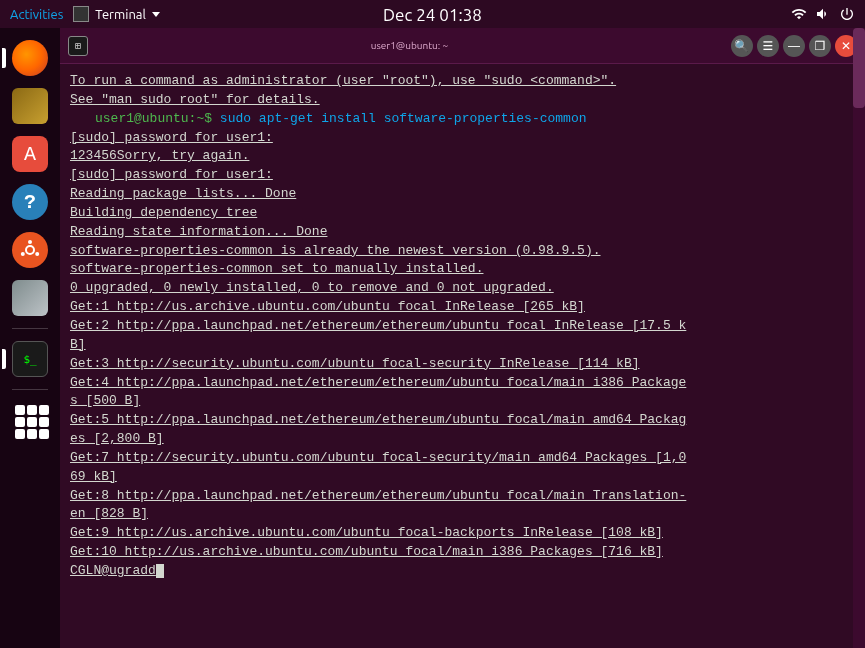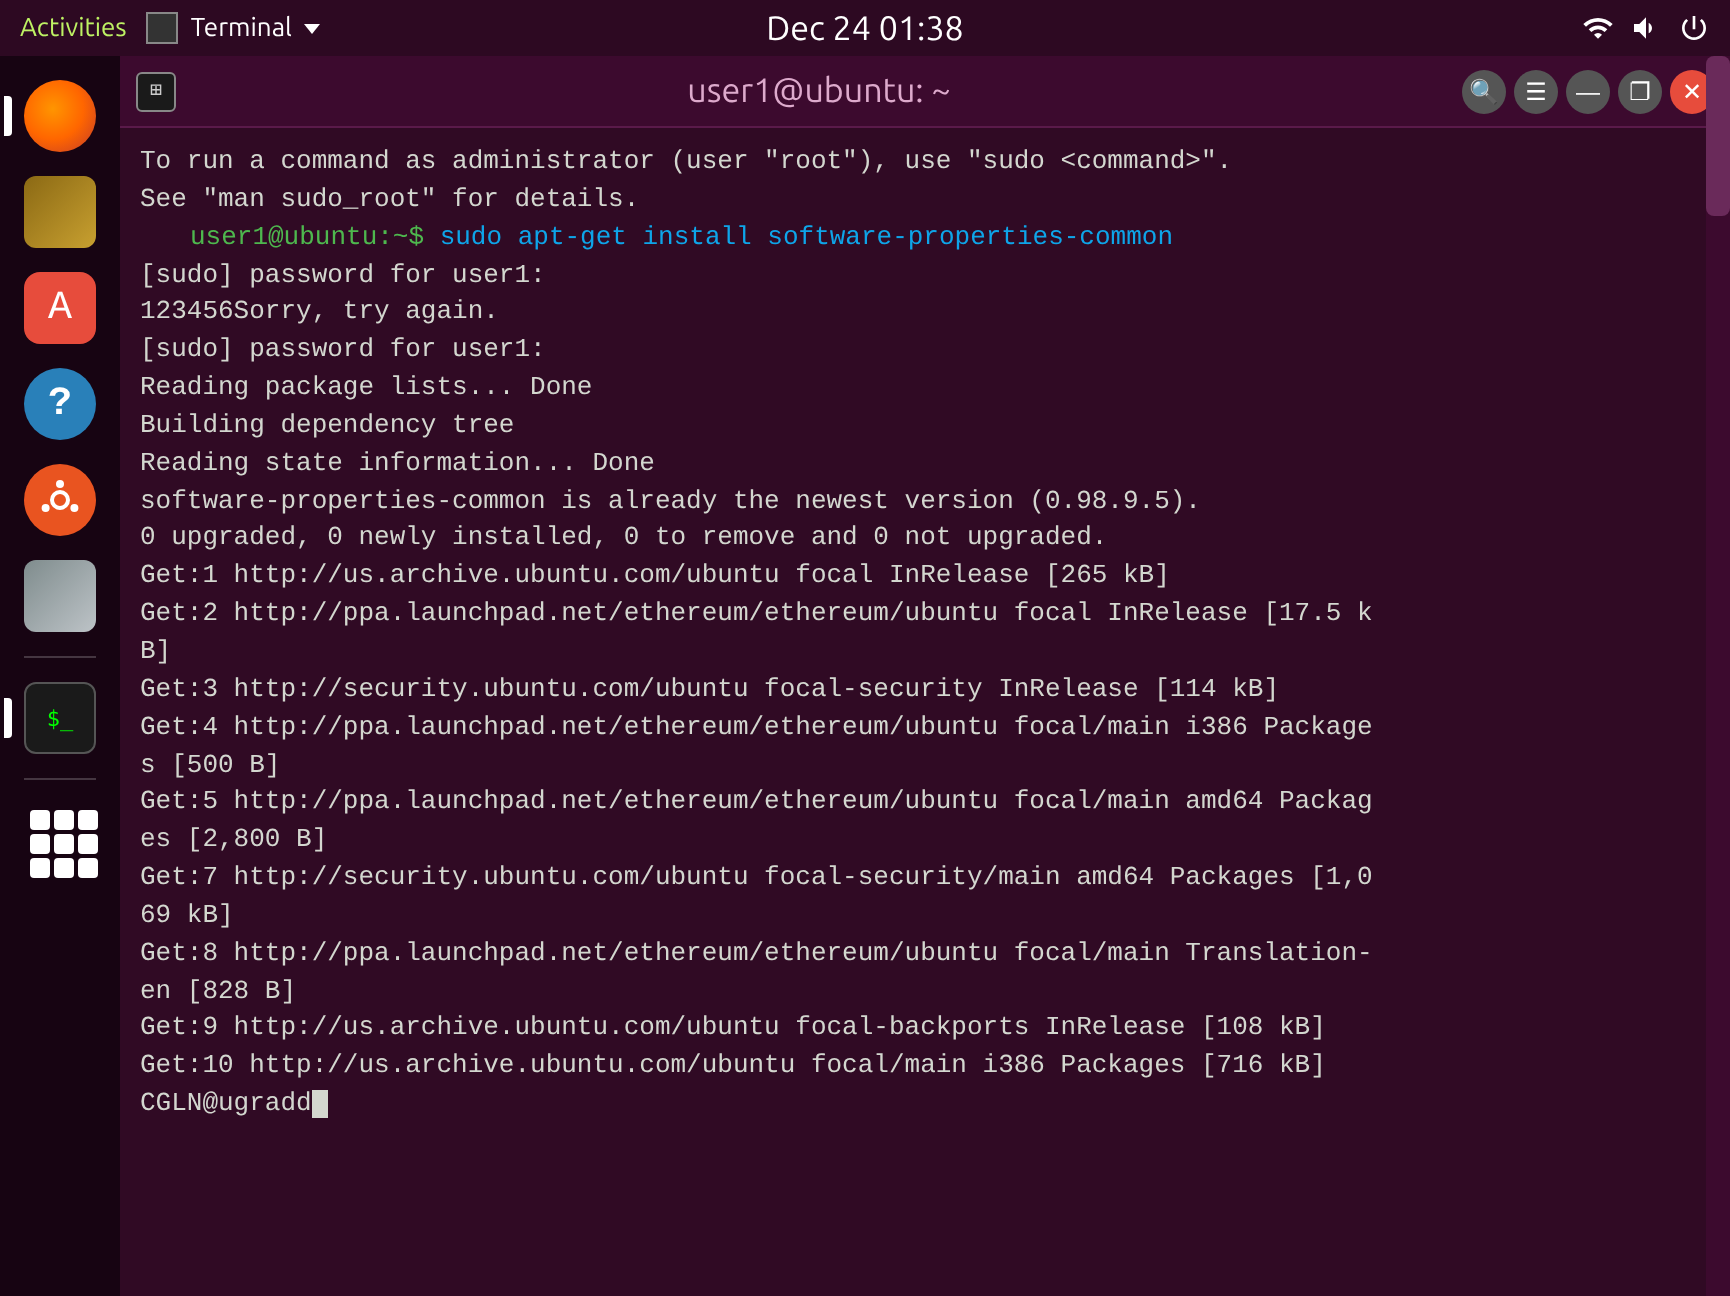--- a/index.html
+++ b/index.html
@@ -35,21 +35,21 @@
       transform: translateX(-50%);
       font-size: 17px;
       color: white;
     }
     .top-bar-right {
       display: flex;
       align-items: center;
       gap: 8px;
     }
     .activities-btn {
-      color: #bef264;
+      color: #0ea5e9;
       font-size: 13px;
       cursor: pointer;
     }
     .terminal-menu {
       display: flex;
       align-items: center;
       gap: 4px;
       color: white;
       font-size: 13px;
       cursor: pointer;
@@ -243,21 +243,21 @@
       align-items: center;
       justify-content: center;
       color: #ccc;
       font-size: 10px;
     }
     .title-text {
       flex: 1;
       text-align: center;
       color: #ddaacc;
       font-family: 'Ubuntu', sans-serif;
-      font-size: 17px;
+      font-size: 10px;
     }
     .title-bar-buttons {
       display: flex;
       align-items: center;
       gap: 4px;
     }
     .tb-btn {
       width: 22px;
       height: 22px;
       border-radius: 50%;
@@ -281,21 +281,21 @@
       overflow: hidden;
       font-family: 'Courier New', Courier, monospace;
       font-size: 13px;
       line-height: 1.45;
       color: #d3d7cf;
       background: #300a24;
     }
     .line { display: block; white-space: pre-wrap; word-break: break-all; }
     .prompt { color: #4eb84e; margin-left: 25px; }
     .cmd { color: #0ea5e9; }
-    .normal { color: #d3d7cf; }
+    .normal { color: #d3d7cf; text-decoration: underline; }
     .cursor {
       display: inline-block;
       width: 8px;
       height: 14px;
       background: #d3d7cf;
       vertical-align: text-bottom;
     }
 
     
     .scrollbar {
@@ -419,20 +419,21 @@
 See "man sudo_root" for details.
 </span>
     <span class="line"><span class="prompt">user1@ubuntu:~$</span><span class="cmd"> sudo apt-get install software-properties-common</span></span>
     <span class="line normal">[sudo] password for user1:</span>
     <span class="line normal">123456Sorry, try again.</span>
     <span class="line normal">[sudo] password for user1:</span>
     <span class="line normal">Reading package lists... Done</span>
     <span class="line normal">Building dependency tree</span>
     <span class="line normal">Reading state information... Done</span>
     <span class="line normal">software-properties-common is already the newest version (0.98.9.5).</span>
+    <span class="line normal">software-properties-common set to manually installed.</span>
     <span class="line normal">0 upgraded, 0 newly installed, 0 to remove and 0 not upgraded.</span>
     <span class="line normal">Get:1 http://us.archive.ubuntu.com/ubuntu focal InRelease [265 kB]</span>
     <span class="line normal">Get:2 http://ppa.launchpad.net/ethereum/ethereum/ubuntu focal InRelease [17.5 k
 B]</span>
     <span class="line normal">Get:3 http://security.ubuntu.com/ubuntu focal-security InRelease [114 kB]</span>
     <span class="line normal">Get:4 http://ppa.launchpad.net/ethereum/ethereum/ubuntu focal/main i386 Package
 s [500 B]</span>
     <span class="line normal">Get:5 http://ppa.launchpad.net/ethereum/ethereum/ubuntu focal/main amd64 Packag
 es [2,800 B]</span>
     <span class="line normal">Get:7 http://security.ubuntu.com/ubuntu focal-security/main amd64 Packages [1,0

